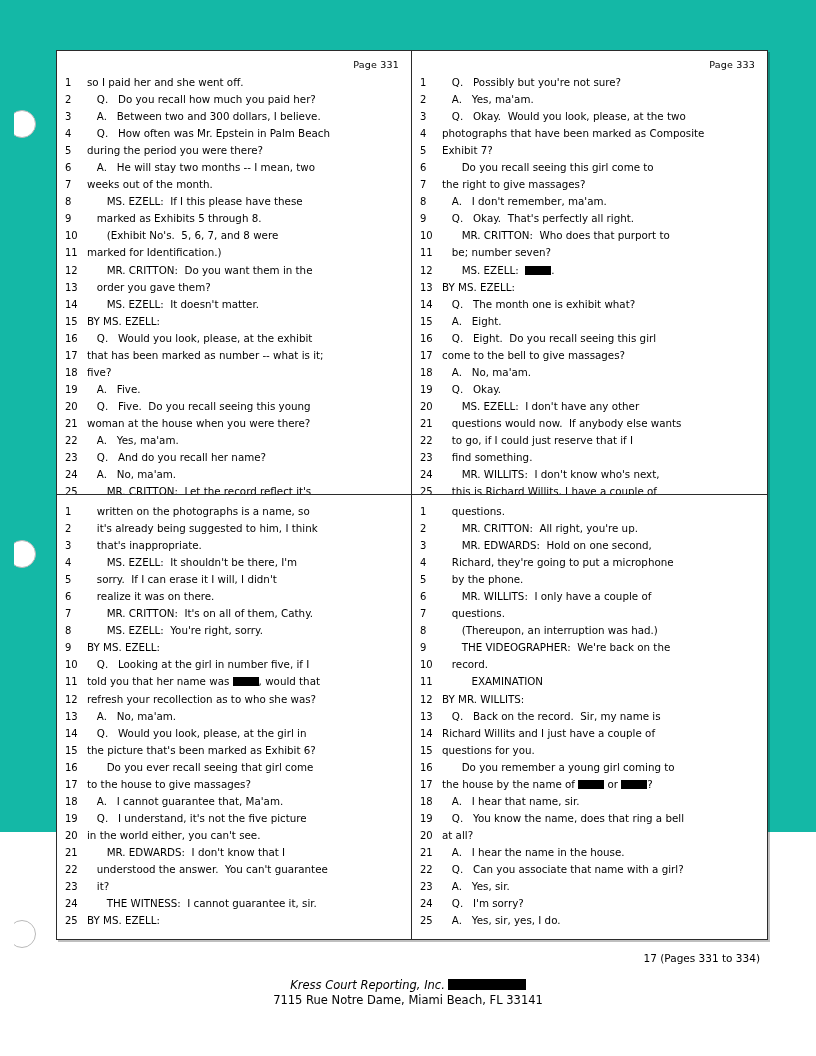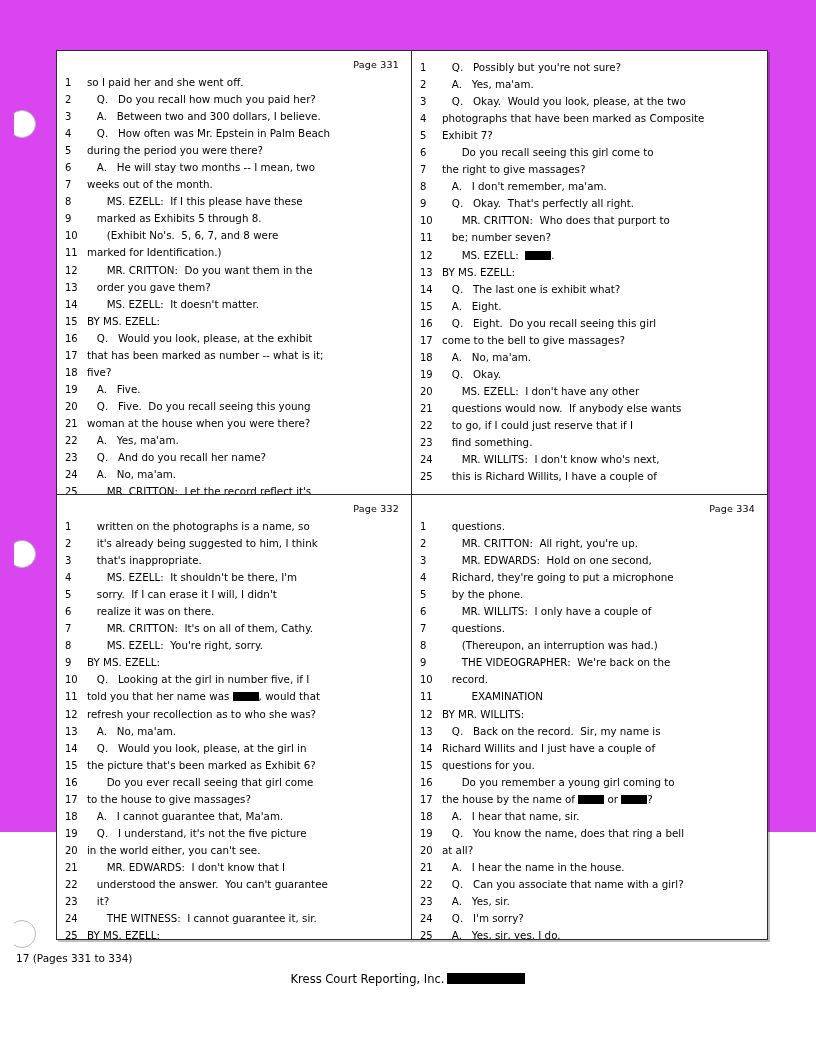--- a/index.html
+++ b/index.html
@@ -13,21 +13,21 @@
     position: relative;
     font-family: "DejaVu Sans", sans-serif;
     color: #000;
   }
 
   .page {
     position: absolute;
     left: 0; top: 0;
     width: 816px;
     height: 832px;
-    background: #d946ef;
+    background: #14b8a6;
   }
 
   
   .punch {
     position: absolute;
     width: 26px;
     height: 26px;
     border: 1.5px solid #b9b9b9;
     border-radius: 50%;
     background: #fff;
@@ -107,27 +107,28 @@
     left: 0;
     top: 952px;
     width: 816px;
     text-align: center;
   }
   .pages-of {
     position: absolute;
     left: 0;
     top: 952px;
     width: 760px;
+    text-align: right;
     font-size: 10.5px;
-    margin-left: 16px;
   }
   .firm {
     font-size: 11.5px;
-    margin-top: 20px;
+    margin-top: 26px;
     line-height: 15px;
+    font-style: italic;
   }
   .firm .blackbar {
     display: inline-block;
     background: #000;
     width: 78px;
     height: 11px;
     vertical-align: -1px;
     margin-left: 3px;
   }
   .addr {
@@ -171,51 +172,51 @@
           <div class="line"><span class="lnum">20</span><span class="ltext">   Q.   Five.  Do you recall seeing this young</span></div>
           <div class="line"><span class="lnum">21</span><span class="ltext">woman at the house when you were there?</span></div>
           <div class="line"><span class="lnum">22</span><span class="ltext">   A.   Yes, ma'am.</span></div>
           <div class="line"><span class="lnum">23</span><span class="ltext">   Q.   And do you recall her name?</span></div>
           <div class="line"><span class="lnum">24</span><span class="ltext">   A.   No, ma'am.</span></div>
           <div class="line"><span class="lnum">25</span><span class="ltext">      MR. CRITTON:  Let the record reflect it's</span></div>
         </div>
     </div>
 
     <div class="minipage row-top">
+      <div class="pagenum">Page 333</div>
       <div class="lines" id="mp1">
           <div class="line"><span class="lnum">1</span><span class="ltext">   Q.   Possibly but you're not sure?</span></div>
           <div class="line"><span class="lnum">2</span><span class="ltext">   A.   Yes, ma'am.</span></div>
           <div class="line"><span class="lnum">3</span><span class="ltext">   Q.   Okay.  Would you look, please, at the two</span></div>
           <div class="line"><span class="lnum">4</span><span class="ltext">photographs that have been marked as Composite</span></div>
           <div class="line"><span class="lnum">5</span><span class="ltext">Exhibit 7?</span></div>
           <div class="line"><span class="lnum">6</span><span class="ltext">      Do you recall seeing this girl come to</span></div>
           <div class="line"><span class="lnum">7</span><span class="ltext">the right to give massages?</span></div>
           <div class="line"><span class="lnum">8</span><span class="ltext">   A.   I don't remember, ma'am.</span></div>
           <div class="line"><span class="lnum">9</span><span class="ltext">   Q.   Okay.  That's perfectly all right.</span></div>
           <div class="line"><span class="lnum">10</span><span class="ltext">      MR. CRITTON:  Who does that purport to</span></div>
           <div class="line"><span class="lnum">11</span><span class="ltext">   be; number seven?</span></div>
           <div class="line"><span class="lnum">12</span><span class="ltext">      MS. EZELL:  <span class="redact" style="width: 26px;"></span>.</span></div>
           <div class="line"><span class="lnum">13</span><span class="ltext">BY MS. EZELL:</span></div>
-          <div class="line"><span class="lnum">14</span><span class="ltext">   Q.   The last one is exhibit what?</span></div>
+          <div class="line"><span class="lnum">14</span><span class="ltext">   Q.   The month one is exhibit what?</span></div>
           <div class="line"><span class="lnum">15</span><span class="ltext">   A.   Eight.</span></div>
           <div class="line"><span class="lnum">16</span><span class="ltext">   Q.   Eight.  Do you recall seeing this girl</span></div>
           <div class="line"><span class="lnum">17</span><span class="ltext">come to the bell to give massages?</span></div>
           <div class="line"><span class="lnum">18</span><span class="ltext">   A.   No, ma'am.</span></div>
           <div class="line"><span class="lnum">19</span><span class="ltext">   Q.   Okay.</span></div>
           <div class="line"><span class="lnum">20</span><span class="ltext">      MS. EZELL:  I don't have any other</span></div>
           <div class="line"><span class="lnum">21</span><span class="ltext">   questions would now.  If anybody else wants</span></div>
           <div class="line"><span class="lnum">22</span><span class="ltext">   to go, if I could just reserve that if I</span></div>
           <div class="line"><span class="lnum">23</span><span class="ltext">   find something.</span></div>
           <div class="line"><span class="lnum">24</span><span class="ltext">      MR. WILLITS:  I don't know who's next,</span></div>
           <div class="line"><span class="lnum">25</span><span class="ltext">   this is Richard Willits, I have a couple of</span></div>
         </div>
     </div>
 
     <div class="minipage col-left">
-      <div class="pagenum">Page 332</div>
       <div class="lines" id="mp2">
           <div class="line"><span class="lnum">1</span><span class="ltext">   written on the photographs is a name, so</span></div>
           <div class="line"><span class="lnum">2</span><span class="ltext">   it's already being suggested to him, I think</span></div>
           <div class="line"><span class="lnum">3</span><span class="ltext">   that's inappropriate.</span></div>
           <div class="line"><span class="lnum">4</span><span class="ltext">      MS. EZELL:  It shouldn't be there, I'm</span></div>
           <div class="line"><span class="lnum">5</span><span class="ltext">   sorry.  If I can erase it I will, I didn't</span></div>
           <div class="line"><span class="lnum">6</span><span class="ltext">   realize it was on there.</span></div>
           <div class="line"><span class="lnum">7</span><span class="ltext">      MR. CRITTON:  It's on all of them, Cathy.</span></div>
           <div class="line"><span class="lnum">8</span><span class="ltext">      MS. EZELL:  You're right, sorry.</span></div>
           <div class="line"><span class="lnum">9</span><span class="ltext">BY MS. EZELL:</span></div>
@@ -232,21 +233,20 @@
           <div class="line"><span class="lnum">20</span><span class="ltext">in the world either, you can't see.</span></div>
           <div class="line"><span class="lnum">21</span><span class="ltext">      MR. EDWARDS:  I don't know that I</span></div>
           <div class="line"><span class="lnum">22</span><span class="ltext">   understood the answer.  You can't guarantee</span></div>
           <div class="line"><span class="lnum">23</span><span class="ltext">   it?</span></div>
           <div class="line"><span class="lnum">24</span><span class="ltext">      THE WITNESS:  I cannot guarantee it, sir.</span></div>
           <div class="line"><span class="lnum">25</span><span class="ltext">BY MS. EZELL:</span></div>
         </div>
     </div>
 
     <div class="minipage">
-      <div class="pagenum">Page 334</div>
       <div class="lines" id="mp3">
           <div class="line"><span class="lnum">1</span><span class="ltext">   questions.</span></div>
           <div class="line"><span class="lnum">2</span><span class="ltext">      MR. CRITTON:  All right, you're up.</span></div>
           <div class="line"><span class="lnum">3</span><span class="ltext">      MR. EDWARDS:  Hold on one second,</span></div>
           <div class="line"><span class="lnum">4</span><span class="ltext">   Richard, they're going to put a microphone</span></div>
           <div class="line"><span class="lnum">5</span><span class="ltext">   by the phone.</span></div>
           <div class="line"><span class="lnum">6</span><span class="ltext">      MR. WILLITS:  I only have a couple of</span></div>
           <div class="line"><span class="lnum">7</span><span class="ltext">   questions.</span></div>
           <div class="line"><span class="lnum">8</span><span class="ltext">      (Thereupon, an interruption was had.)</span></div>
           <div class="line"><span class="lnum">9</span><span class="ltext">      THE VIDEOGRAPHER:  We're back on the</span></div>
@@ -268,15 +268,16 @@
           <div class="line"><span class="lnum">25</span><span class="ltext">   A.   Yes, sir, yes, I do.</span></div>
         </div>
     </div>
 
   </div>
 
   <div class="pages-of">17 (Pages 331 to 334)</div>
 
   <div class="footer">
     <div class="firm"><span>Kress Court Reporting, Inc.</span><span class="blackbar"></span></div>
+    <div class="addr">7115 Rue Notre Dame, Miami Beach, FL 33141</div>
   </div>
 
 </div>
 
 </body></html>

